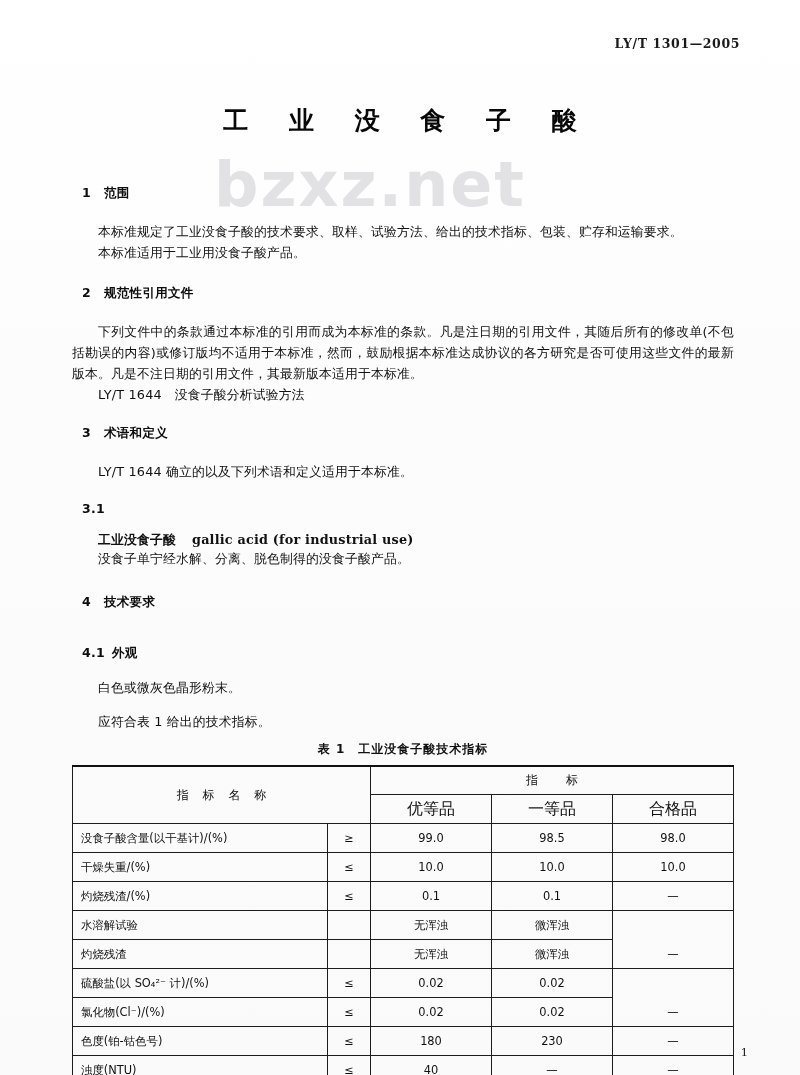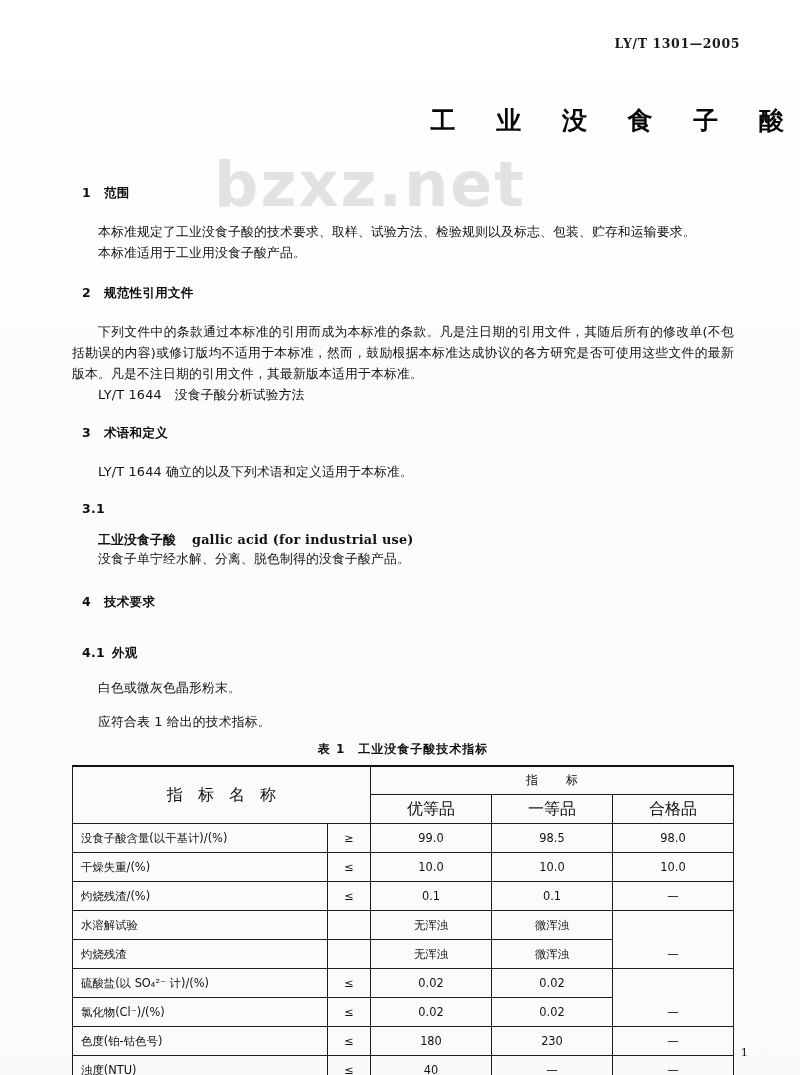--- a/index.html
+++ b/index.html
@@ -56,21 +56,21 @@
     font-weight: bold;
     z-index: 4;
   }
 
   
   .doc-title {
     position: absolute;
     top: 104px;
     left: 0;
     width: 800px;
-    text-align: right;
+    text-align: center;
     font-size: 25px;
     font-weight: bold;
     letter-spacing: 16px;
     text-indent: 16px;
     color: #080808;
     z-index: 4;
   }
 
   
   .body {
@@ -162,21 +162,21 @@
   }
   .op-cell { width: 42px; }
   .grade-cell { width: 120px; }
   .hdr-name {
     height: 56px;
     display: flex;
     align-items: center;
     justify-content: center;
     letter-spacing: 5px;
     text-indent: 5px;
-    font-size: 16px;
+    font-size: 12px;
   }
   .hdr-top {
     height: 27px;
     display: flex;
     align-items: center;
     justify-content: center;
     letter-spacing: 8px;
     text-indent: 8px;
     font-size: 12px;
   }
@@ -213,21 +213,21 @@
   <div class="watermark">bzxz.net</div>
 
   <div class="doc-title">工 业 没 食 子 酸</div>
 
   <div class="body">
 
     <div class="clause-h">
       <span class="num">1</span><span>范围</span>
     </div>
     <div class="sp-10"></div>
-    <p class="para indent">本标准规定了工业没食子酸的技术要求、取样、试验方法、检验规则以及标志、包装、贮存和运输要求。</p>
+    <p class="para indent">本标准规定了工业没食子酸的技术要求、取样、试验方法、给出的技术指标、包装、贮存和运输要求。</p>
     <p class="para indent">本标准适用于工业用没食子酸产品。</p>
 
     <div class="sp-12"></div>
 
     <div class="clause-h">
       <span class="num">2</span><span>规范性引用文件</span>
     </div>
     <div class="sp-10"></div>
     <p class="para indent">下列文件中的条款通过本标准的引用而成为本标准的条款。凡是注日期的引用文件，其随后所有的修改单(不包括勘误的内容)或修订版均不适用于本标准，然而，鼓励根据本标准达成协议的各方研究是否可使用这些文件的最新版本。凡是不注日期的引用文件，其最新版本适用于本标准。</p>
     <p class="para hang">LY/T 1644　没食子酸分析试验方法</p>

